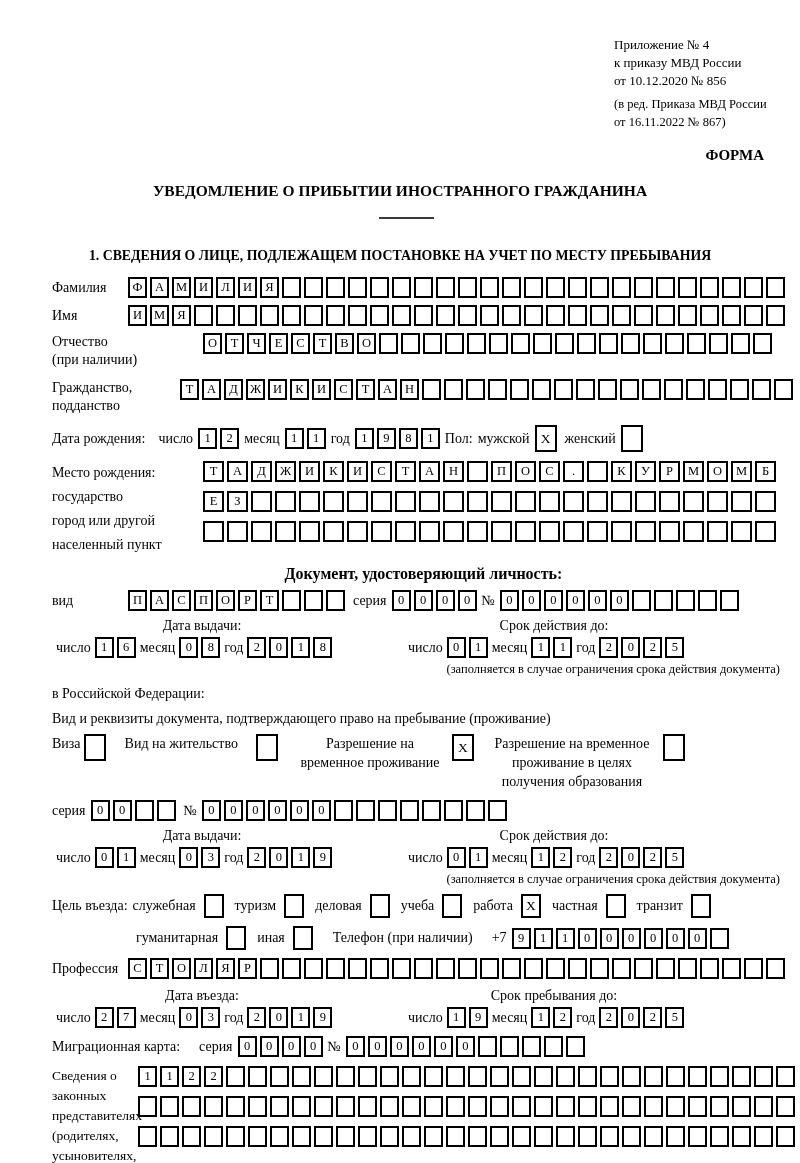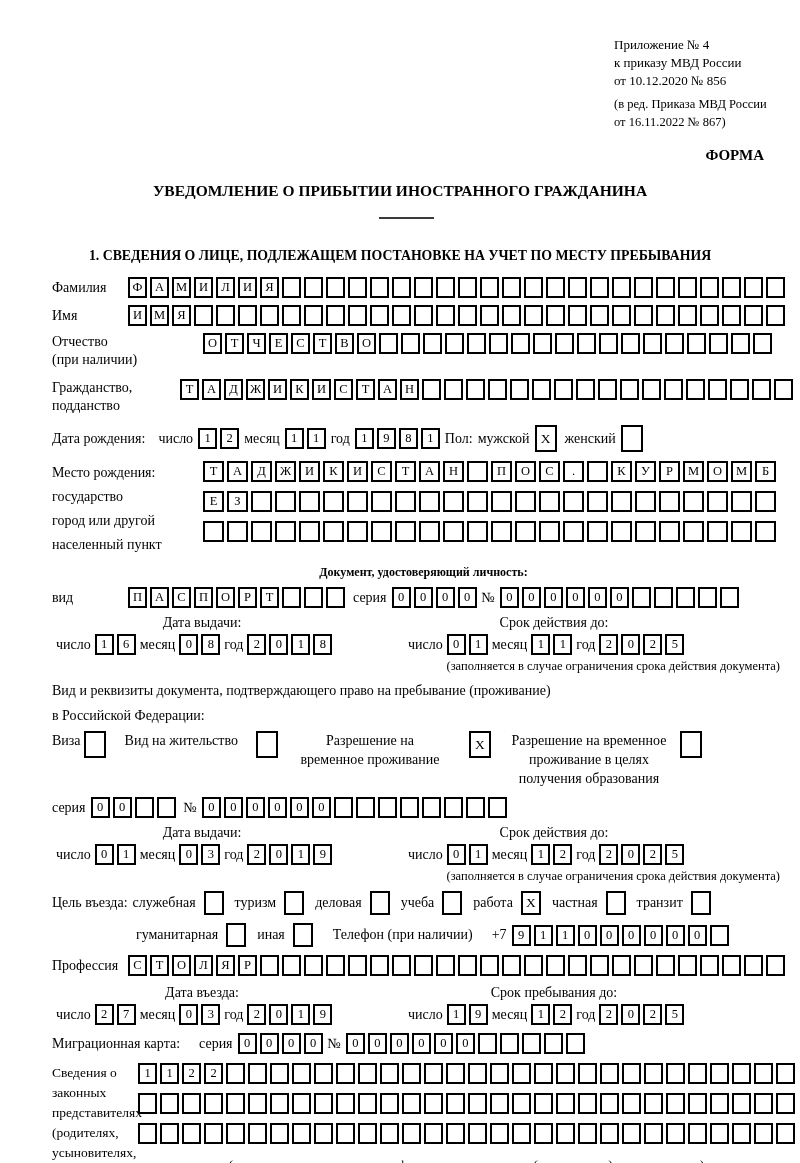--- a/index.html
+++ b/index.html
@@ -53,21 +53,21 @@
   .opt .olbl{line-height:19px;}
   .opt .cb-lg{margin-left:7px;}
   .oc{text-align:center;}
   .w150{width:150px;} .w168{width:168px;}
   
   .prow{display:flex;align-items:center;margin-bottom:8px;}
   .prow .cb{margin:0 6px 0 3px;}
   
   .twocol{display:flex;align-items:flex-start;margin-bottom:8px;}
   .colrows{display:flex;flex-direction:column;gap:9px;}
-  .dochead{text-align:center;font-weight:bold;font-size:12px;margin:2px 0 7px 0;font-family:Liberation Serif, serif;}
+  .dochead{text-align:center;font-weight:bold;font-size:16px;margin:2px 0 7px 0;font-family:Liberation Serif, serif;}
   .repnote{font-size:13px;text-align:center;margin-top:13px;line-height:16px;}
 </style>
 </head>
 <body>
 
 <div class="page">
 
   <div class="hdr">
     <div>Приложение № 4</div>
     <div>к приказу МВД России</div>
@@ -428,33 +428,33 @@
         <span class="cells">
             <span class="cell">2</span>
             <span class="cell">0</span>
             <span class="cell">2</span>
             <span class="cell">5</span>
           </span>
       </span>
     </div>
     <div class="note">(заполняется в случае ограничения срока действия документа)</div>
 
+    <div class="plain">в Российской Федерации:</div>
     <div class="plain">Вид и реквизиты документа, подтверждающего право на пребывание (проживание)</div>
-    <div class="plain">в Российской Федерации:</div>
 
     <div class="opts">
       <span class="opt">
         <span class="olbl">Виза</span>
         <span class="cb cb-lg" style="margin-left:3px;"></span>
       </span>
       <span class="opt" style="margin-left:19px;">
         <span class="olbl">Вид на жительство</span>
         <span class="cb cb-lg" style="margin-left:18px;"></span>
       </span>
-      <span class="opt" style="margin-left:17px;gap:17px;">
+      <span class="opt" style="margin-left:17px;">
         <span class="olbl oc w150">Разрешение на временное проживание</span>
         <span class="cb cb-lg">X</span>
       </span>
       <span class="opt" style="margin-left:14px;">
         <span class="olbl oc w168">Разрешение на временное проживание в целях получения образования</span>
         <span class="cb cb-lg"></span>
       </span>
     </div>
 
     <div class="row">

